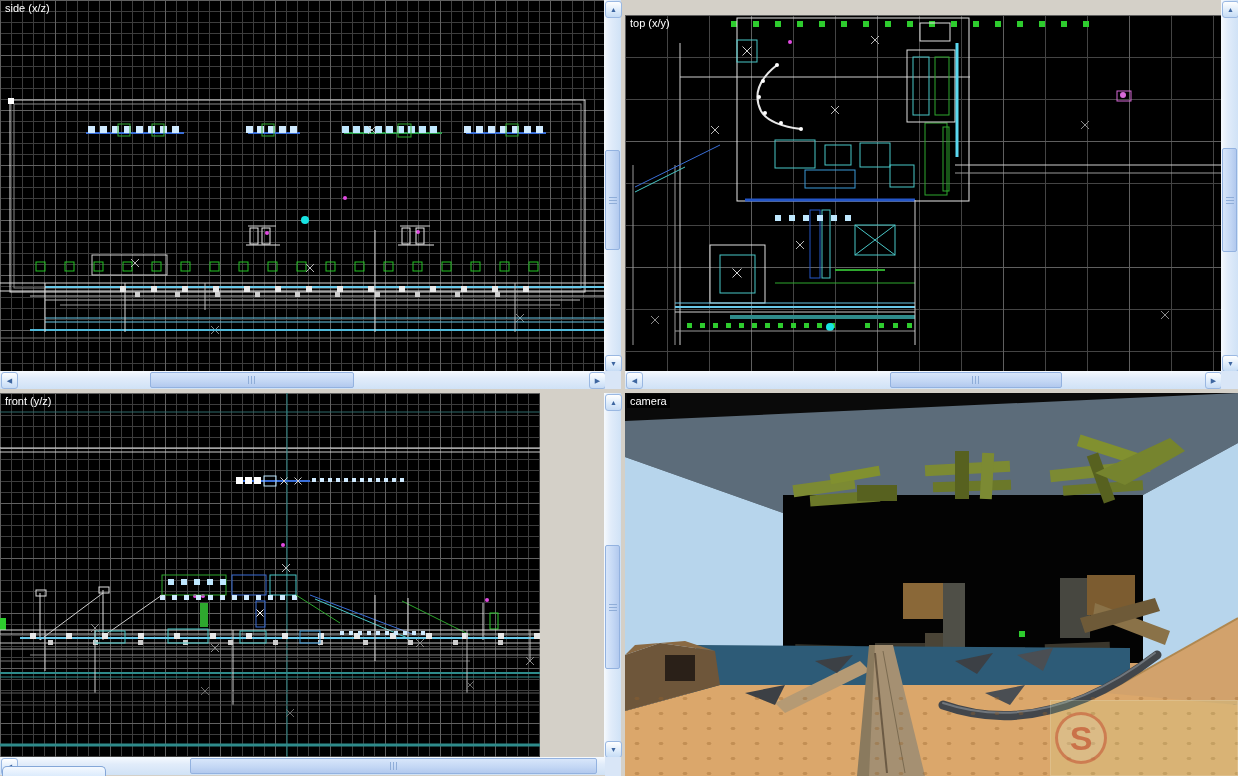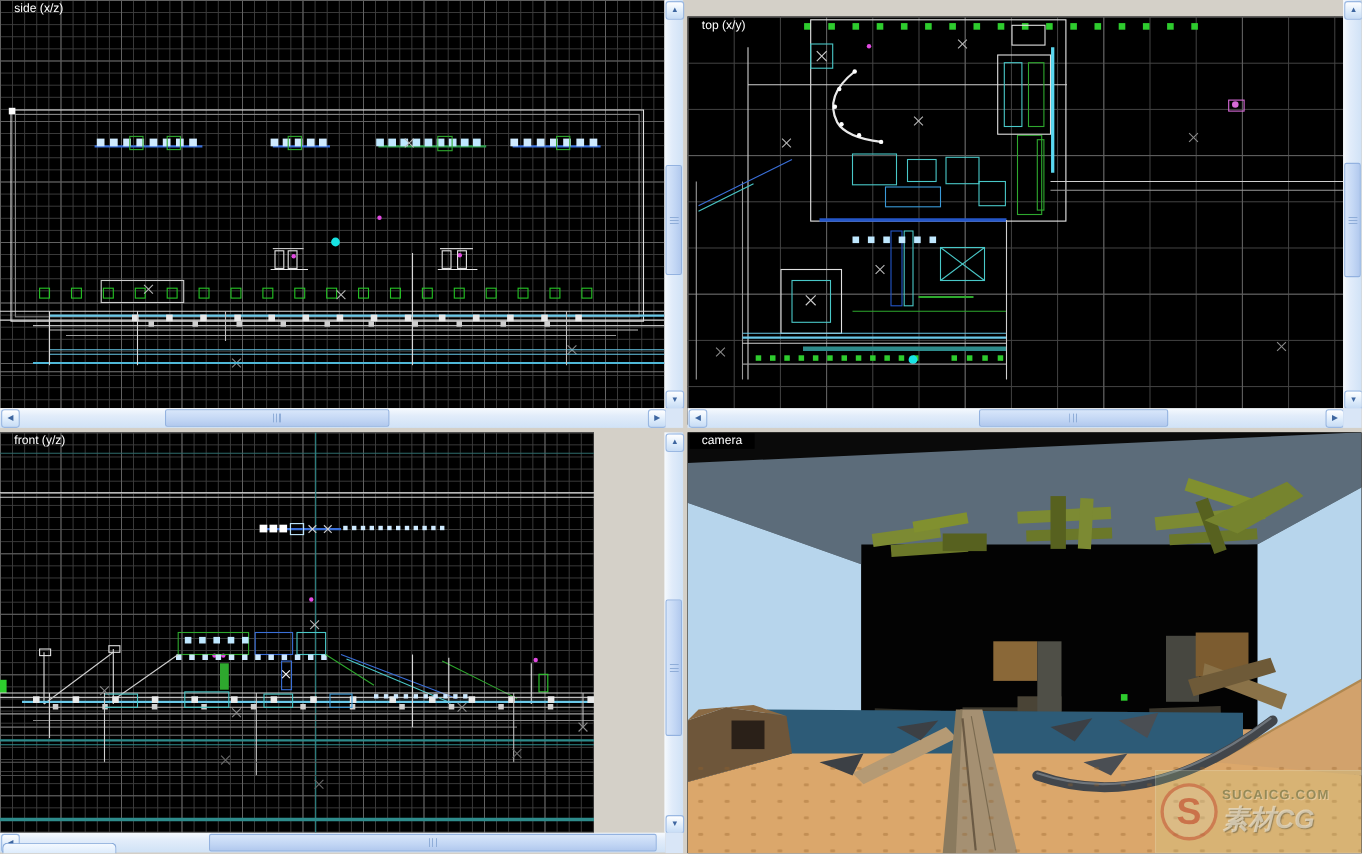--- a/index.html
+++ b/index.html
@@ -17,21 +17,21 @@
   }
   .grid-coarse{
     background-color:#000;
     background-image:
       linear-gradient(#5f5f5f 1px, transparent 1px),
       linear-gradient(90deg,#5f5f5f 1px, transparent 1px),
       linear-gradient(#444 1px, transparent 1px),
       linear-gradient(90deg,#444 1px, transparent 1px);
     background-size:126px 126px,126px 126px,42px 42px,42px 42px;
   }
-  .vp-label{position:absolute;left:2px;top:1px;color:#fff;font-size:11px;z-index:5;padding:1px 11px;}
+  .vp-label{position:absolute;left:2px;top:1px;color:#fff;font-size:11px;z-index:5;padding:1px 3px;}
   .vp-label.chip{background:#000;}
   .vp-svg{position:absolute;left:0;top:0;z-index:2;}
 
   
   .sb{position:absolute;background:linear-gradient(90deg,#f6fafe,#e1ecfa 40%,#d0e2f6);}
   .sb.h{background:linear-gradient(#f6fafe,#e1ecfa 40%,#d0e2f6);}
   .sb-btn{position:absolute;width:15px;height:15px;margin:1px;background:linear-gradient(#ffffff,#dcebfb 60%,#c7dcf5);
     border:1px solid #9ab8e2;border-radius:3px;display:flex;align-items:center;justify-content:center;
     color:#3e66a0;font-size:7px;line-height:1;}
   .sb-thumb{position:absolute;background:linear-gradient(90deg,#d8e6fa,#c2d6f4 60%,#b2c9ee);
@@ -565,20 +565,16 @@
         <polygon points="360,300 400,292 385,312" fill="#4a4e53"></polygon>
         <polygon points="120,300 160,292 150,312" fill="#3c4045"></polygon>
         <path d="M 318,312 Q 420,348 532,262" fill="none" stroke="#42464b" stroke-width="9" stroke-linecap="round"></path>
         <path d="M 318,310 Q 420,344 530,260" fill="none" stroke="#70767c" stroke-width="2" stroke-linecap="round"></path>
         <rect x="394" y="238" width="6" height="6" fill="#2ecc2e"></rect>
       </svg>
     <div id="speckles"></div>
     <div class="vp-label chip">camera</div>
     <div id="watermark">
       <div id="wm-logo">S</div>
-      <div id="wm-text">
-        <span id="wm-site">SUCAICG.COM</span>
-        <span id="wm-brand">素材CG</span>
-      </div>
     </div>
   </div>
 
 </div>
 
 </body></html>

